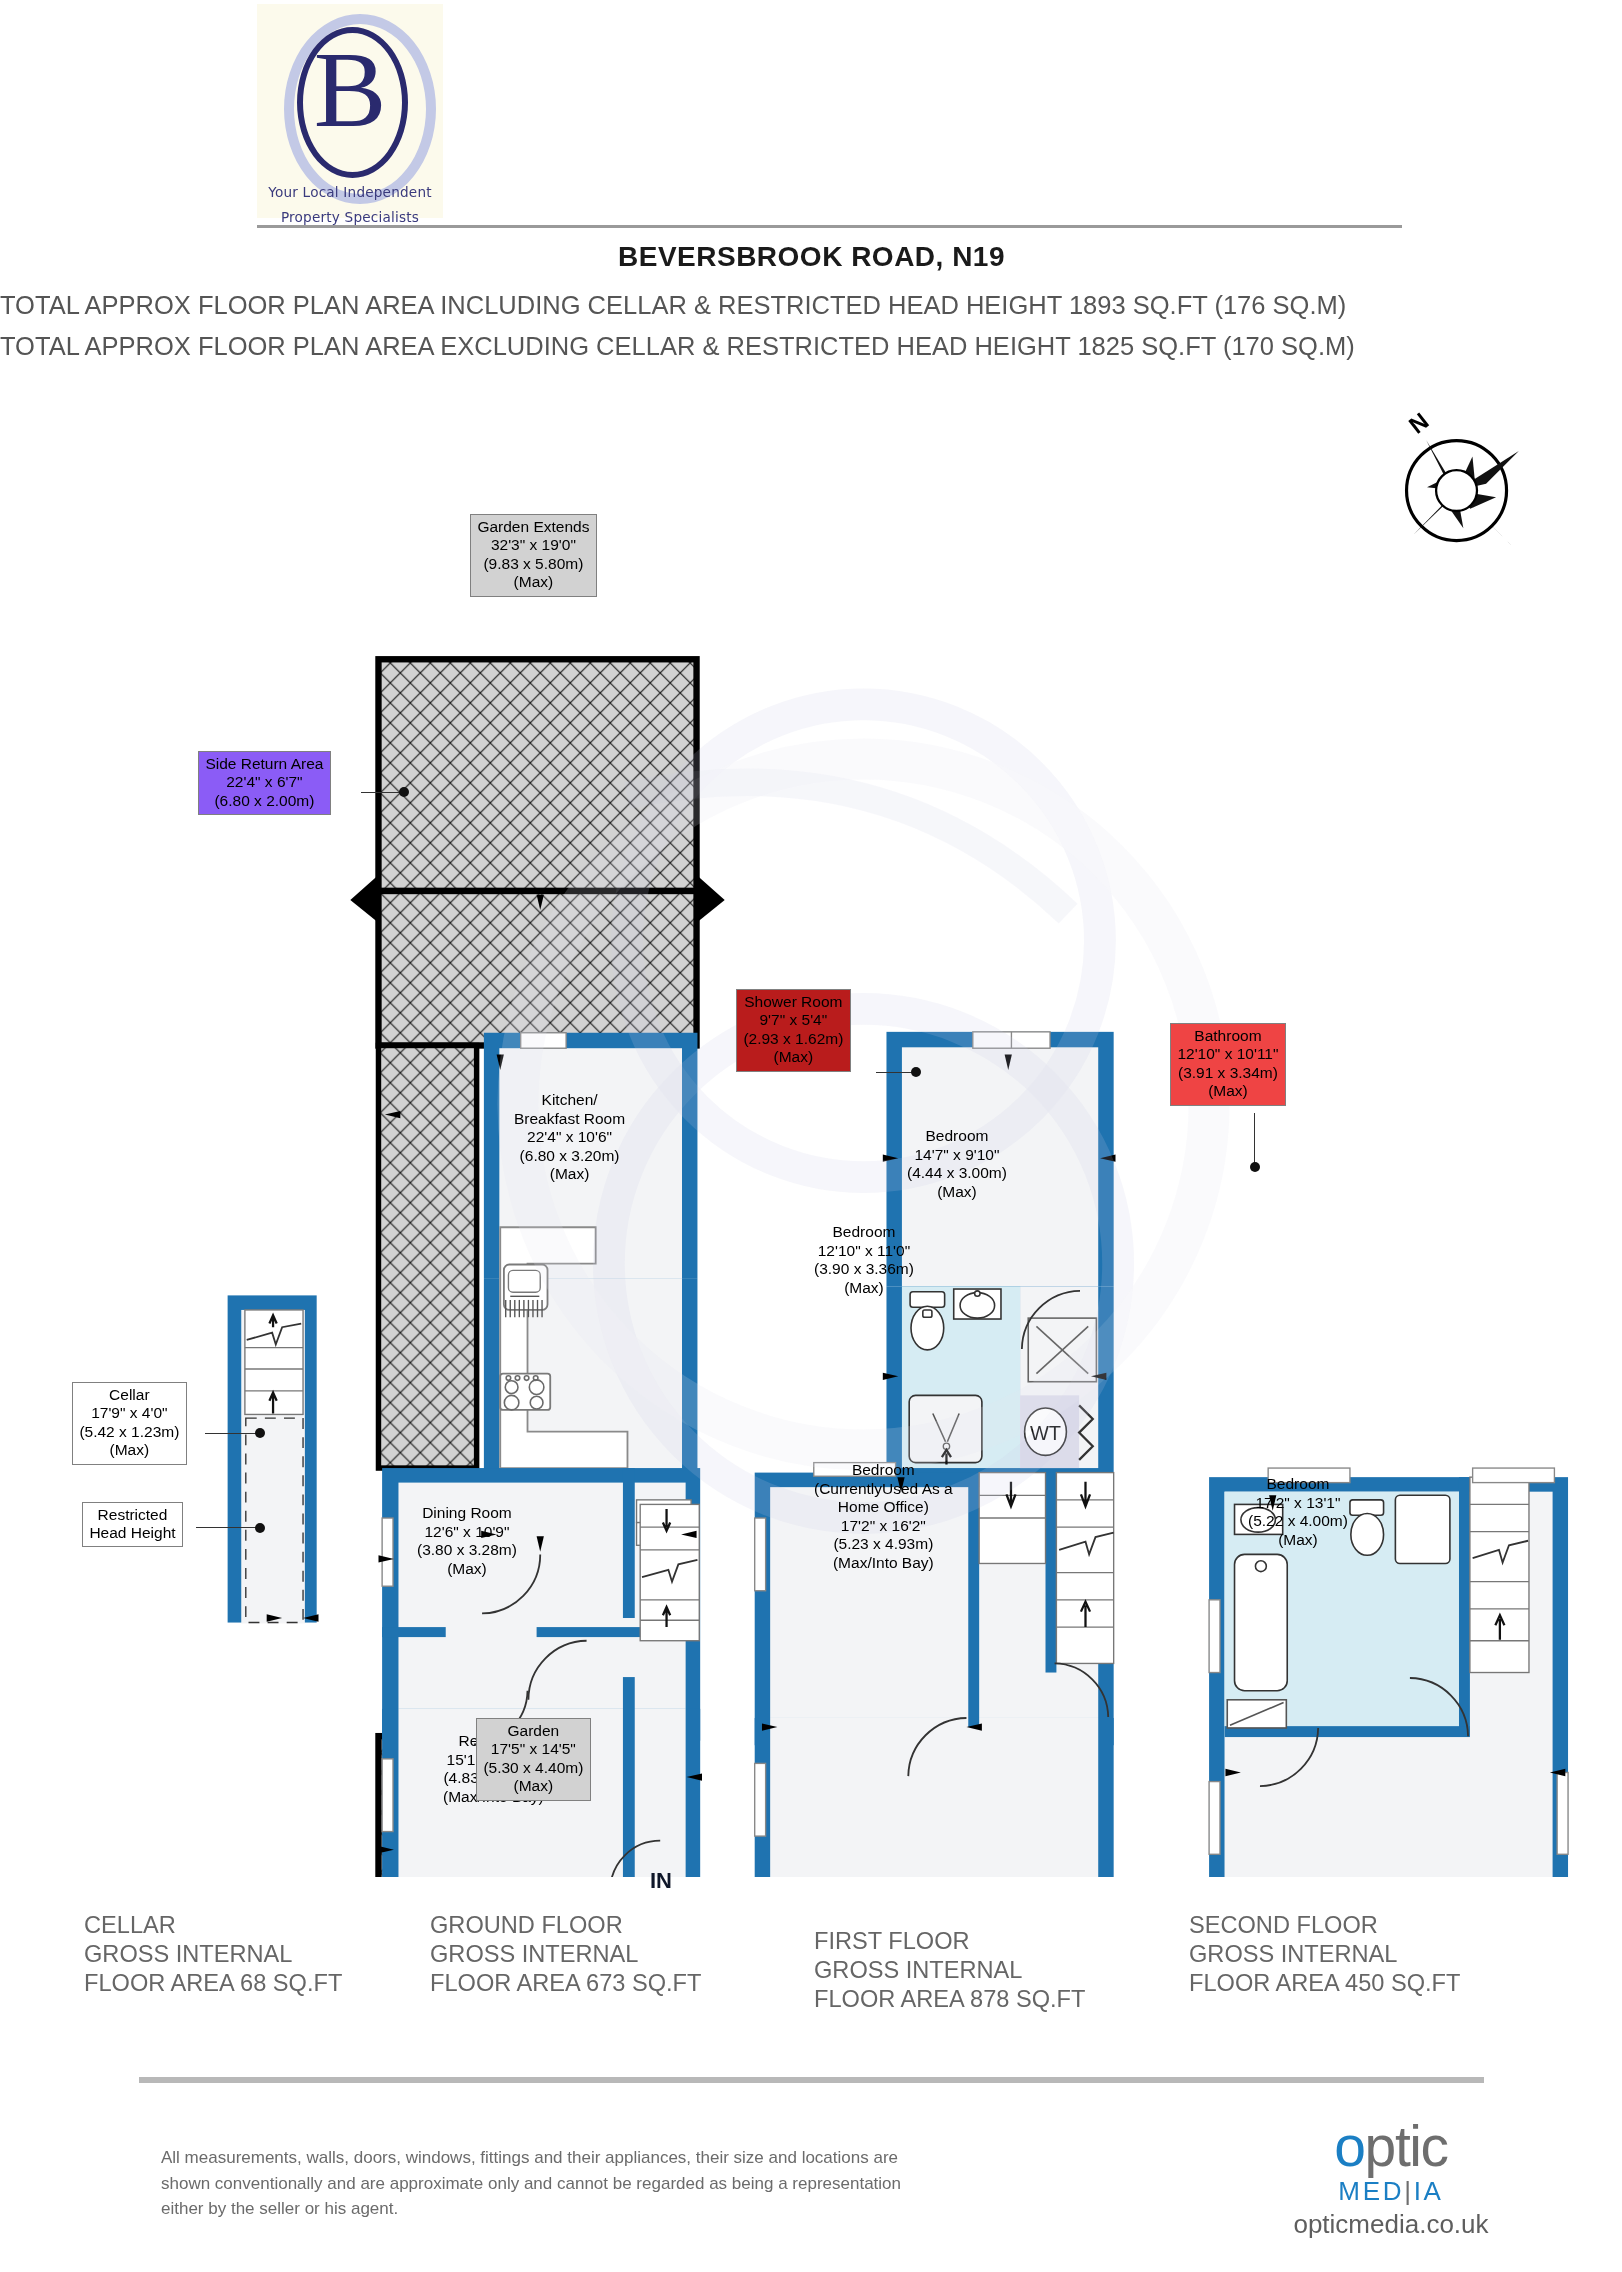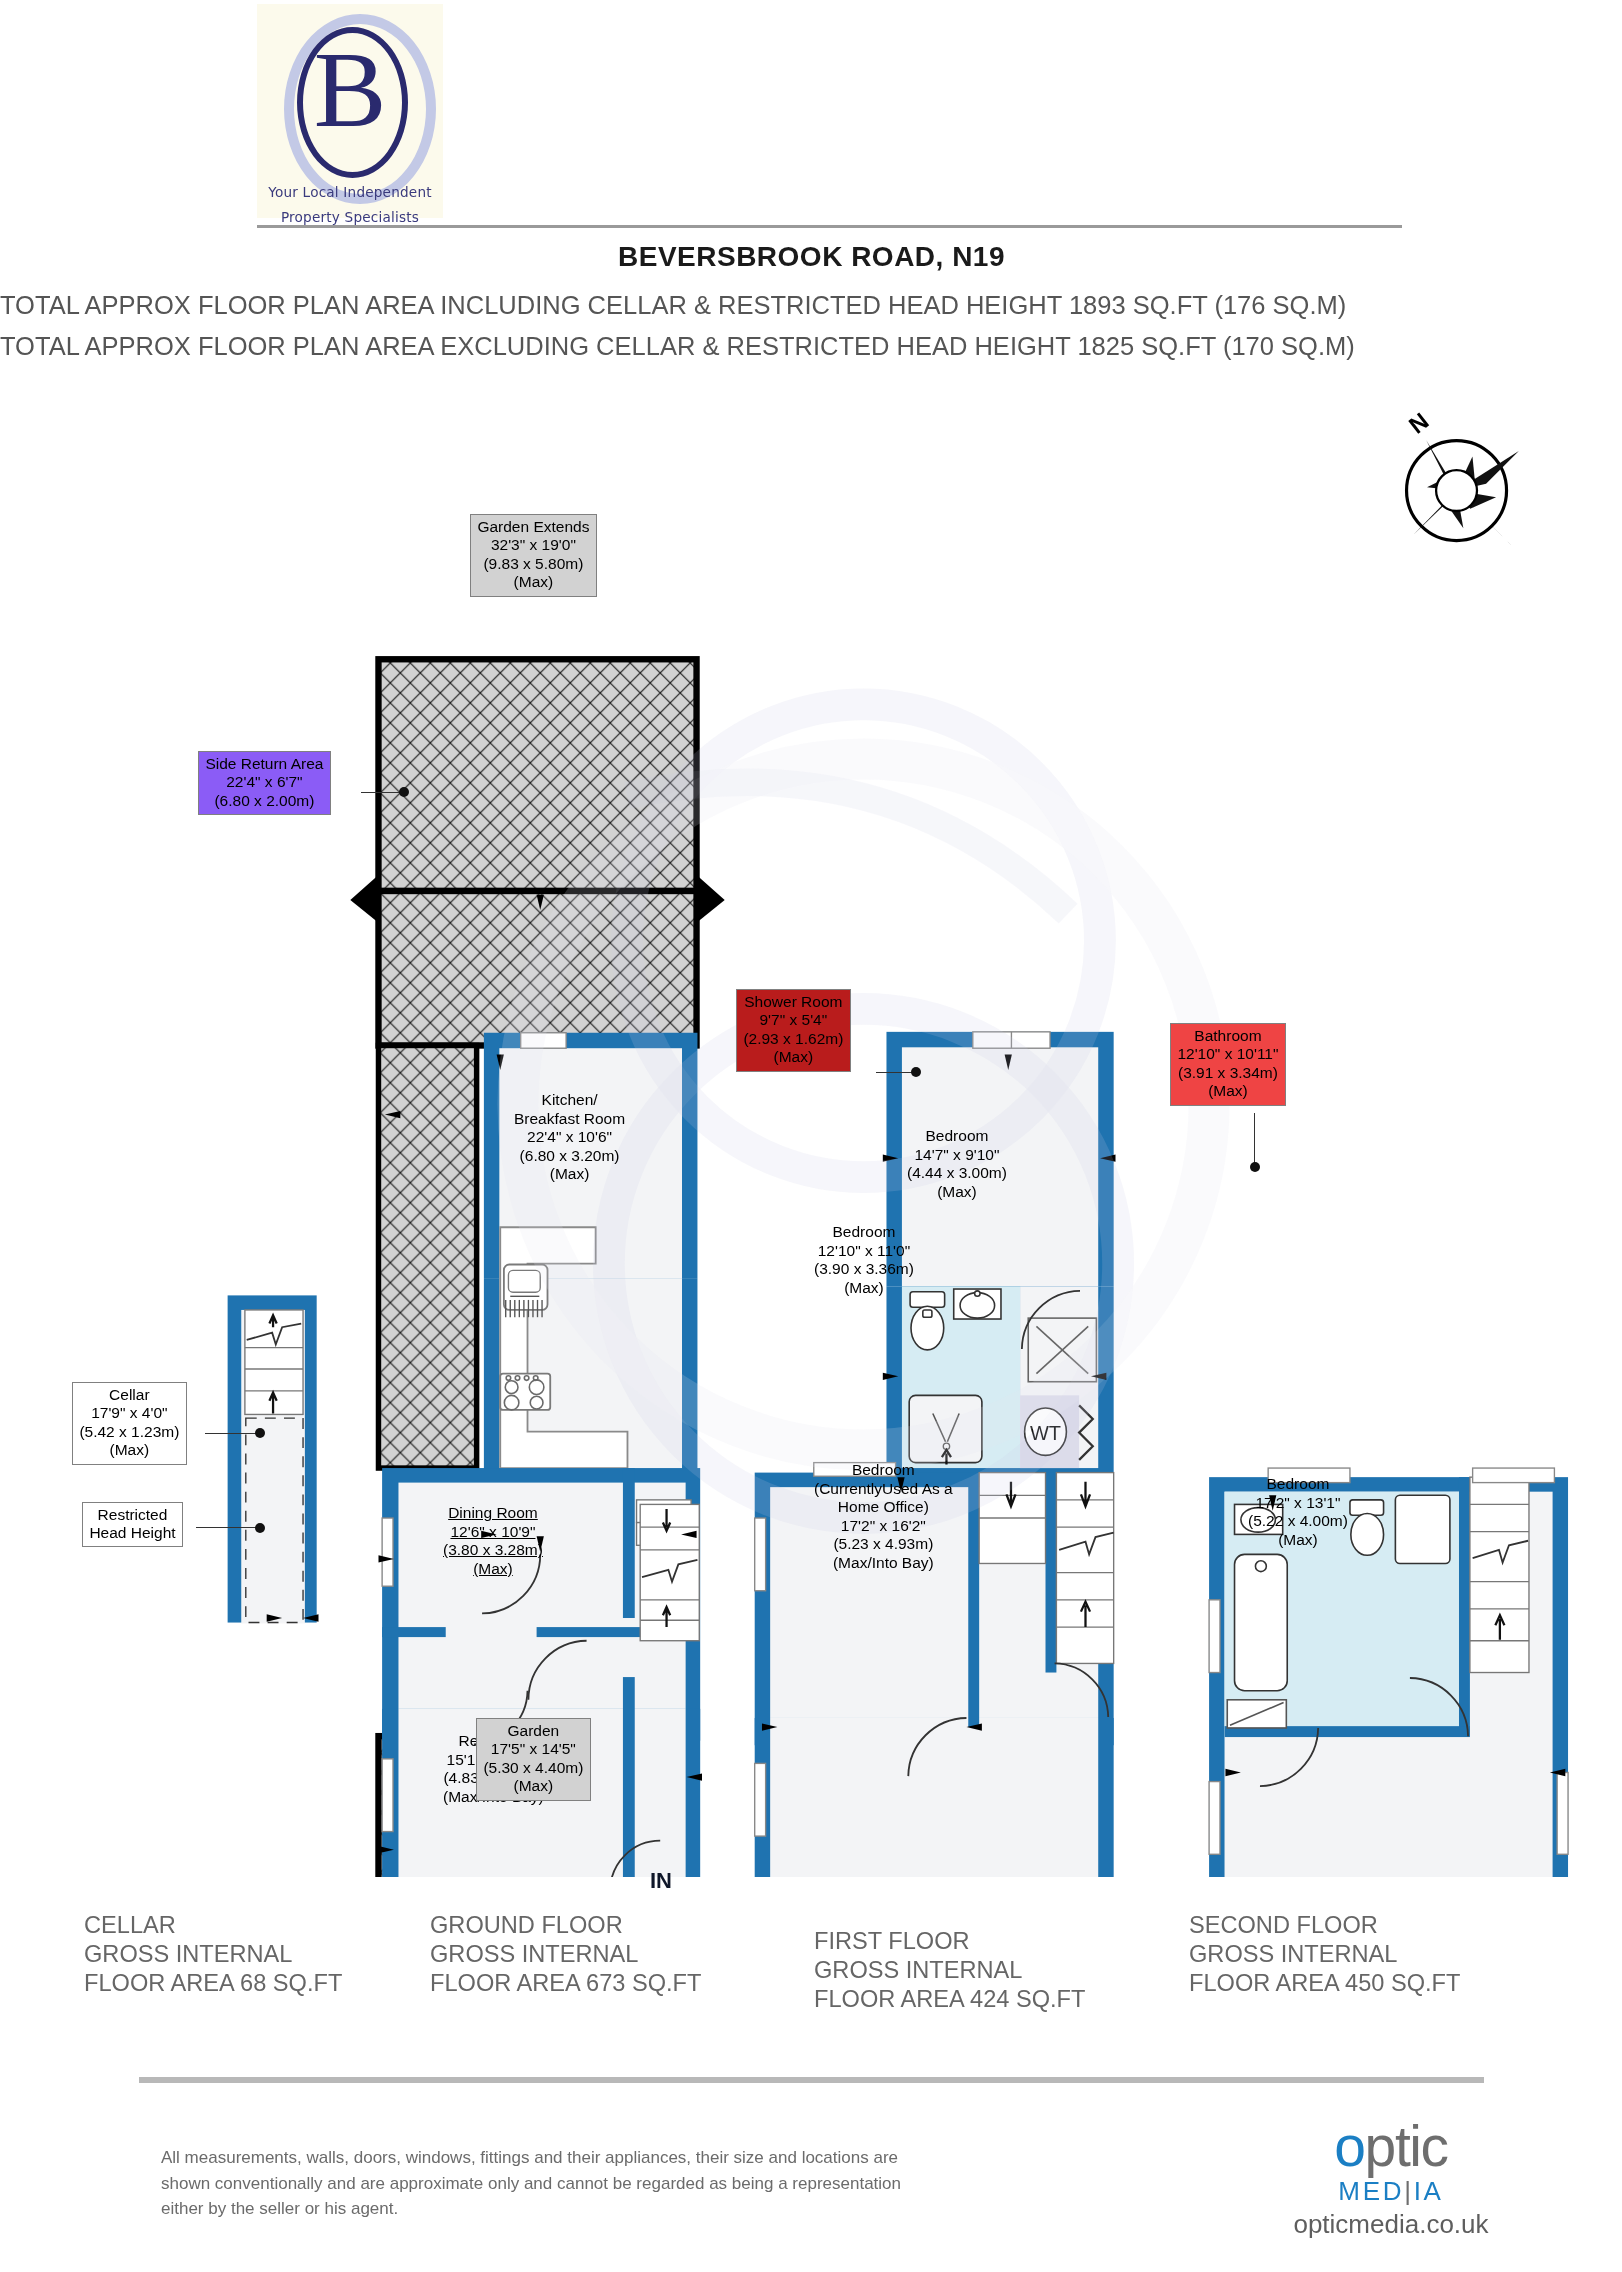--- a/index.html
+++ b/index.html
@@ -386,21 +386,21 @@
 <div class="dot" style="left:399px;top:787px;"></div>
 
 <div class="lbl plain" style="left:514px;top:1091px;">
   <span class="nm">Kitchen/</span>
   <span class="nm">Breakfast Room</span>
   <span>22'4" x 10'6"</span><br>
   <span>(6.80 x 3.20m)</span><br>
   <span>(Max)</span>
 </div>
 
-<div class="lbl plain" style="left:443px;top:1504px;text-decoration:underline;">
+<div class="lbl plain" style="left:417px;top:1504px;">
   <span class="nm">Dining Room</span>
   <span>12'6" x 10'9"</span><br>
   <span>(3.80 x 3.28m)</span><br>
   <span>(Max)</span>
 </div>
 
 <div class="lbl plain" style="left:443px;top:1732px;">
   <span class="nm">Reception</span>
   <span>15'10" x 12'6"</span><br>
   <span>(4.83 x 3.80m)</span><br>
@@ -486,21 +486,21 @@
   <div>FLOOR AREA 68 SQ.FT</div>
 </div>
 <div class="floorlab" style="left:430px;top:1911px;">
   <div>GROUND FLOOR</div>
   <div>GROSS INTERNAL</div>
   <div>FLOOR AREA 673 SQ.FT</div>
 </div>
 <div class="floorlab" style="left:814px;top:1927px;">
   <div>FIRST FLOOR</div>
   <div>GROSS INTERNAL</div>
-  <div>FLOOR AREA 424 SQ.FT</div>
+  <div>FLOOR AREA 878 SQ.FT</div>
 </div>
 <div class="floorlab" style="left:1189px;top:1911px;">
   <div>SECOND FLOOR</div>
   <div>GROSS INTERNAL</div>
   <div>FLOOR AREA 450 SQ.FT</div>
 </div>
 
 <div id="footer-bar"></div>
 
 <div id="disclaimer">

